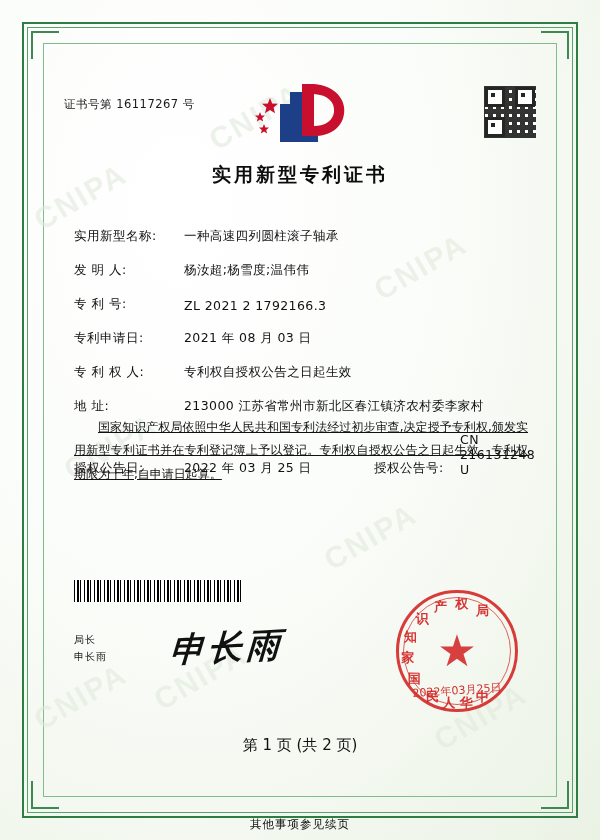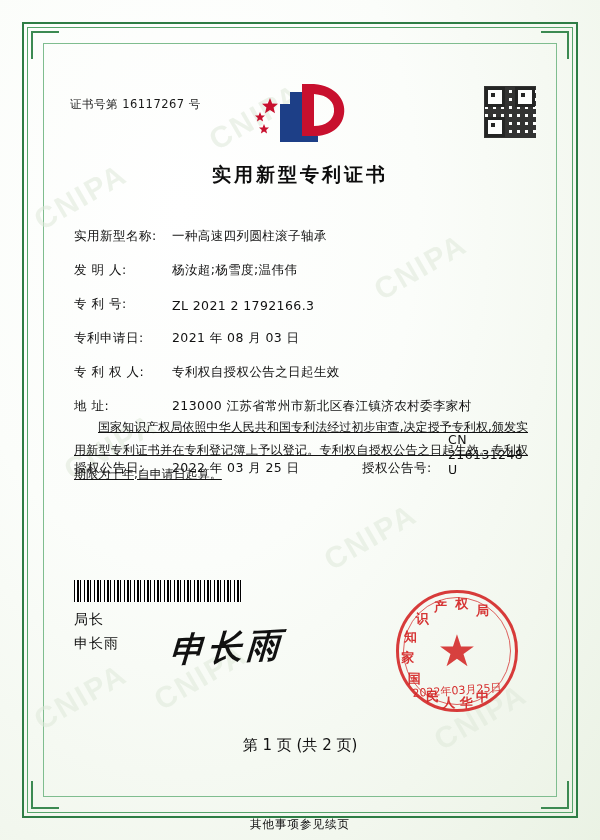--- a/index.html
+++ b/index.html
@@ -75,21 +75,21 @@
   .content {
     position: absolute;
     left: 60px; top: 60px;
     width: 480px;
     height: 720px;
   }
 
   
   .cert-no {
     position: absolute;
-    left: 10px; top: 37px;
+    left: 4px; top: 37px;
     font-family: "DejaVu Sans", sans-serif;
     font-size: 11.5px;
     color: #1a1a1a;
     letter-spacing: 0.5px;
   }
   .qr {
     position: absolute;
     right: 4px; top: 26px;
     width: 52px; height: 52px;
     background-color: #ffffff;
@@ -162,20 +162,21 @@
   }
   .field-label {
     width: 98px;
     flex: 0 0 98px;
     letter-spacing: 0.5px;
     white-space: nowrap;
   }
   .field-value {
     flex: 1;
     letter-spacing: 0.4px;
+    margin-left: 12px;
   }
   .field-row.dual .field-value {
     flex: 0 0 auto;
     width: 190px;
   }
   .field-label2 {
     flex: 0 0 86px;
     letter-spacing: 0.5px;
     white-space: nowrap;
   }
@@ -211,23 +212,23 @@
       90deg,
       #000 0px, #000 1px, #fff 1px, #fff 3px,
       #000 3px, #000 5px, #fff 5px, #fff 6px,
       #000 6px, #000 7px, #fff 7px, #fff 10px
     );
   }
 
   .signature-block {
     position: absolute;
     left: 14px;
-    top: 548px;
-    font-family: Liberation Sans, sans-serif;
-    font-size: 14px;
+    top: 572px;
+    font-family: Liberation Mono, monospace;
+    font-size: 10px;
     color: #111;
     line-height: 1.7;
     letter-spacing: 1px;
   }
   .handwriting {
     position: absolute;
     left: 110px;
     top: 565px;
     font-family: "DejaVu Serif", serif;
     font-size: 34px;

